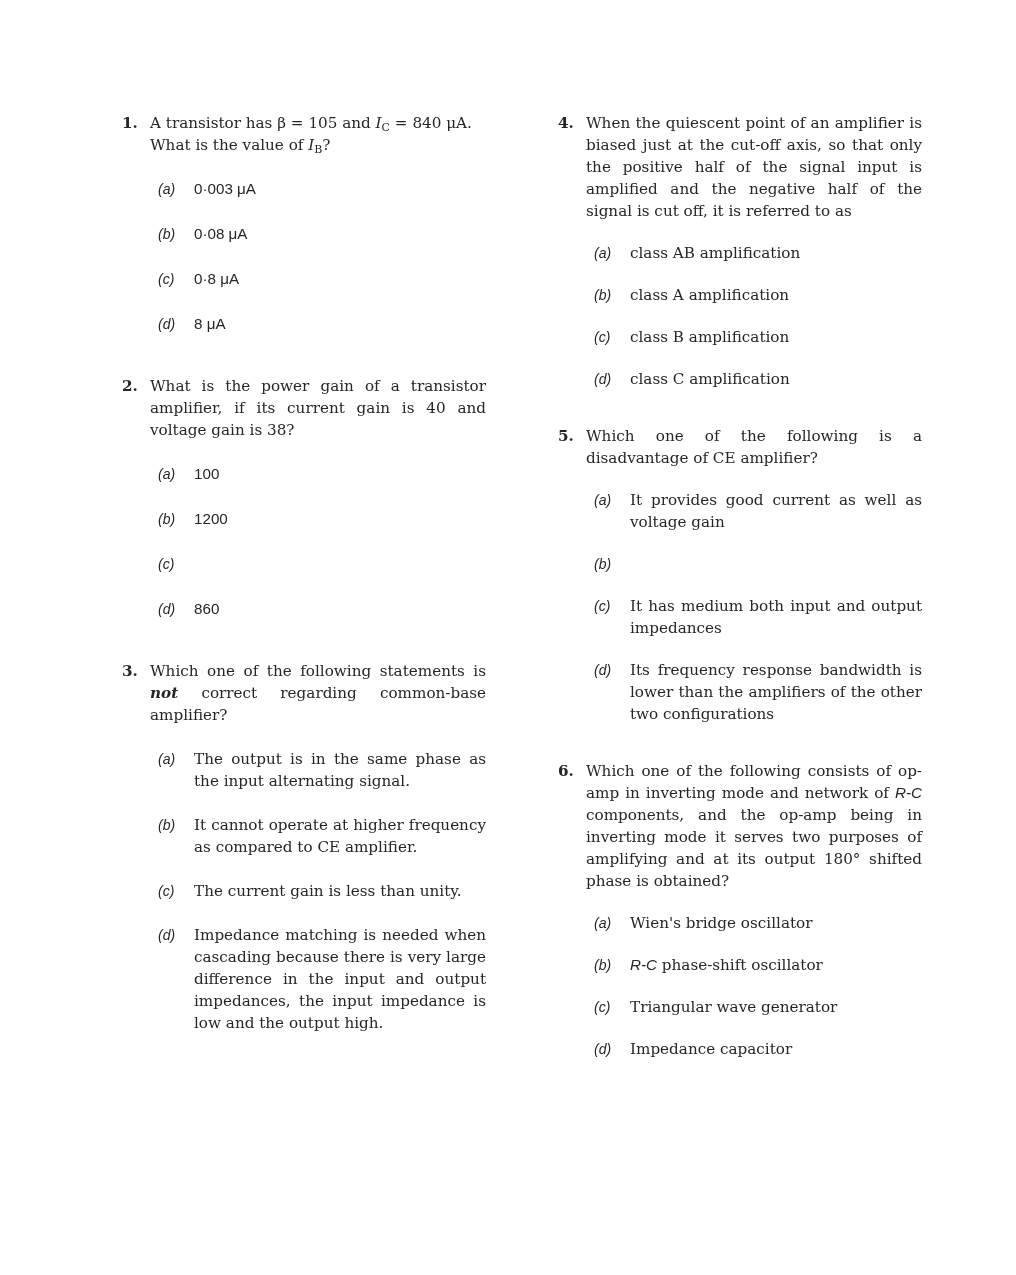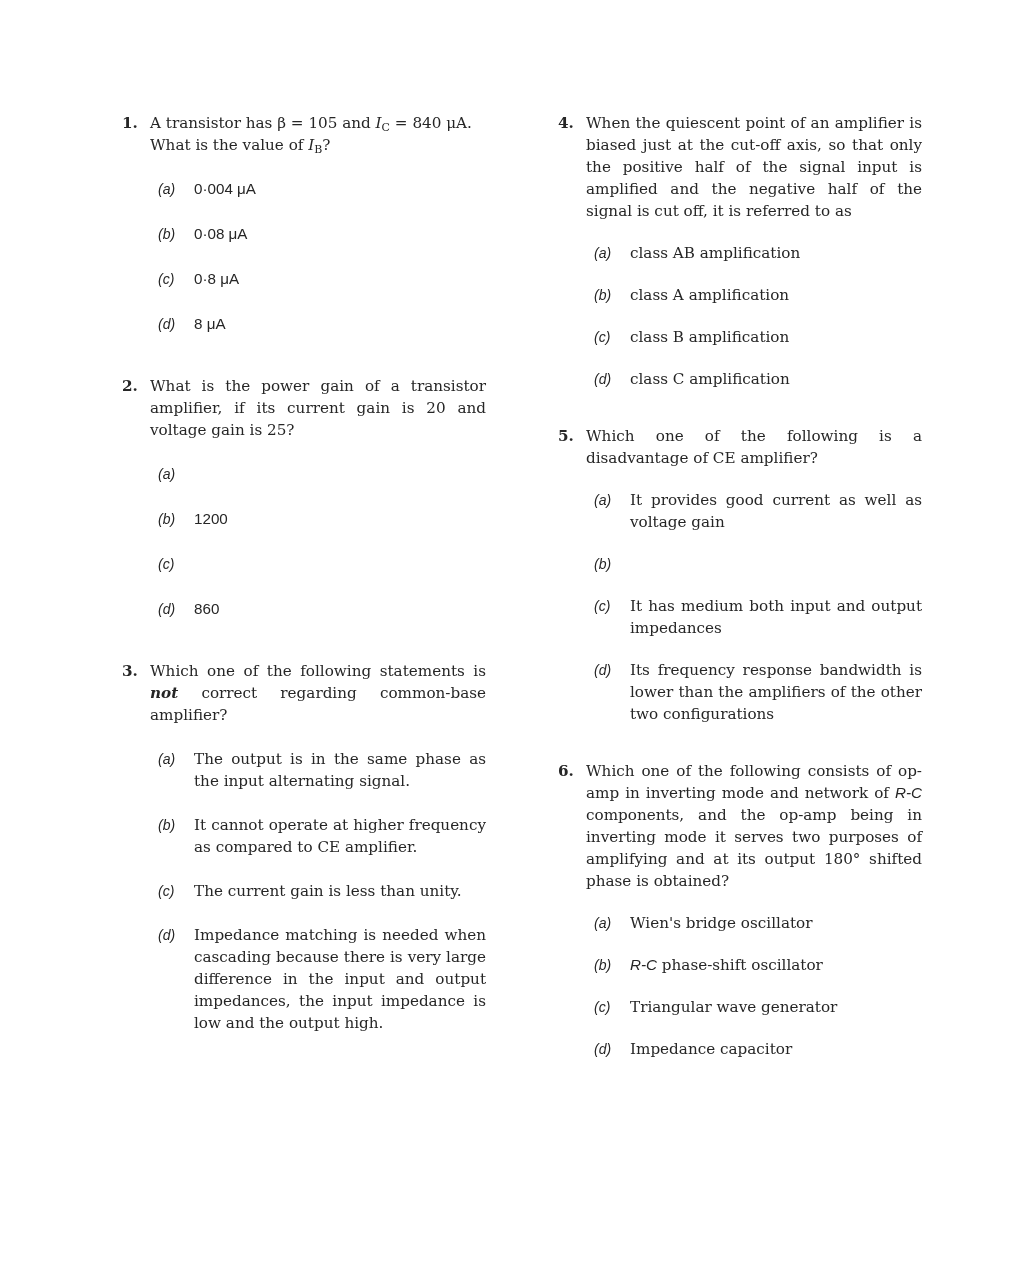--- a/index.html
+++ b/index.html
@@ -106,45 +106,46 @@
       <div class="q-head">
         <span class="q-num">1.</span>
         <span class="q-text" style="text-align:right;">
           <span>A transistor has β = 105 and </span><span class="var">I</span><sub>C</sub><span> = 840 μA.</span><br>
           <span>What is the value of </span><span class="var">I</span><sub>B</sub><span>?</span>
         </span>
       </div>
       <div class="options">
         <div class="option" style="margin-top:22px;">
           <span class="opt-label">(a)</span>
-          <span class="opt-text sans">0·004 μA</span>
+          <span class="opt-text sans">0·003 μA</span>
         </div>
         <div class="option" style="margin-top:23px;">
           <span class="opt-label">(b)</span>
           <span class="opt-text sans">0·08 μA</span>
         </div>
         <div class="option" style="margin-top:23px;">
           <span class="opt-label">(c)</span>
           <span class="opt-text sans">0·8 μA</span>
         </div>
         <div class="option" style="margin-top:23px;">
           <span class="opt-label">(d)</span>
           <span class="opt-text sans">8 μA</span>
         </div>
       </div>
     </div>
 
     <div class="question" style="margin-top:40px;">
       <div class="q-head">
         <span class="q-num">2.</span>
-        <span class="q-text">What is the power gain of a transistor amplifier, if its current gain is 20 and voltage gain is 25?</span>
-      </div>
-      <div class="options">
-        <div class="option" style="margin-top:22px;">
-          <span class="opt-label">(a)</span>
+        <span class="q-text">What is the power gain of a transistor amplifier, if its current gain is 40 and voltage gain is 38?</span>
+      </div>
+      <div class="options">
+        <div class="option" style="margin-top:22px;">
+          <span class="opt-label">(a)</span>
+          <span class="opt-text sans">100</span>
         </div>
         <div class="option" style="margin-top:23px;">
           <span class="opt-label">(b)</span>
           <span class="opt-text sans">1200</span>
         </div>
         <div class="option" style="margin-top:23px;">
           <span class="opt-label">(c)</span>
         </div>
         <div class="option" style="margin-top:23px;">
           <span class="opt-label">(d)</span>

